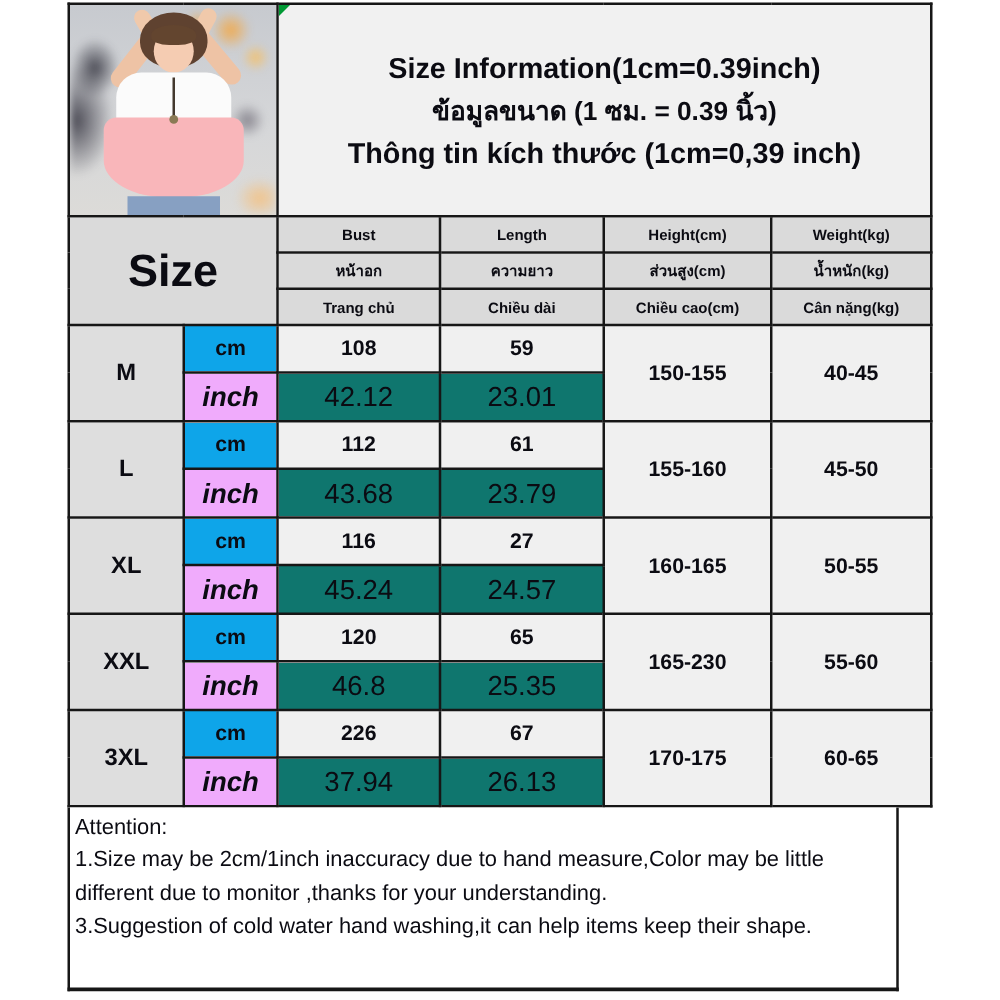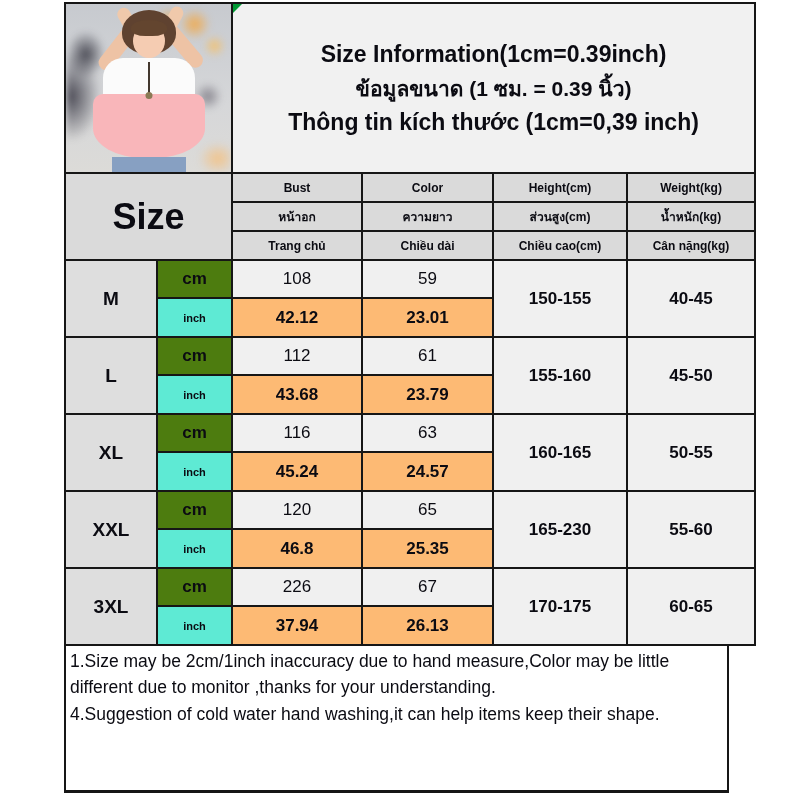--- a/index.html
+++ b/index.html
@@ -1,39 +1,39 @@
 <!DOCTYPE html>
 <html><head>
 <meta charset="utf-8">
 <style>
   html,body{margin:0;padding:0;}
   body{
     width:800px;height:800px;background:#ffffff;position:relative;overflow:hidden;
     font-family:"Liberation Sans","DejaVu Sans",sans-serif;color:#0b0b12;
   }
-  .sheet{position:absolute;left:64px;top:2px;width:665px;}
+  .sheet{position:absolute;left:54px;top:2px;width:665px;}
   table.sz{border-collapse:collapse;width:690px;table-layout:fixed;}
   table.sz td{border:2px solid #161616;padding:0;text-align:center;vertical-align:middle;overflow:hidden;}
 
   
   tr.r-top{height:168px;}
   tr.r-hdr{height:29px;}
   tr.r-cm{height:38px;}
   tr.r-in{height:39px;}
 
   
   .c-title{background:#f1f1f1;position:relative;}
   .c-photo{background:#ffffff;padding:0;}
   .c-hdr{background:#dadada;font-weight:bold;font-size:12px;}
   .c-size{background:#dadada;}
   .c-lbl{background:#dedede;font-weight:bold;font-size:19px;}
-  .c-unit-cm{background:#4d7c0f;font-weight:bold;font-size:17px;}
-  .c-unit-in{background:#5eead4;font-weight:bold;font-size:11px;}
-  .c-val-cm{background:#f0f0f0;font-weight:normal;font-size:17px;}
-  .c-val-in{background:#fdba74;font-weight:bold;font-size:17px;}
+  .c-unit-cm{background:#0ea5e9;font-weight:bold;font-size:17px;}
+  .c-unit-in{background:#f0abfc;font-weight:bold;font-size:22px;font-style:italic;}
+  .c-val-cm{background:#f0f0f0;font-weight:bold;font-size:17px;}
+  .c-val-in{background:#0f766e;font-weight:normal;font-size:22px;}
   .c-merged{background:#f0f0f0;font-weight:bold;font-size:17px;}
 
   
   td.bb-thin{border-bottom-width:1px;}
   td.bb-thick{border-bottom-width:3px;}
 
   .size-big{font-size:36px;font-weight:bold;letter-spacing:0px;margin-top:40px;}
 
   
   .title-wrap{display:flex;flex-direction:column;justify-content:center;align-items:center;height:100%;gap:4px;}
@@ -125,21 +125,21 @@
           <div class="title-l3">Thông tin kích thước (1cm=0,39 inch)</div>
         </div>
       </td>
     </tr>
 
     <tr class="r-hdr">
       <td colspan="2" rowspan="3" class="c-size bb-thick">
         <span class="size-big">Size</span>
       </td>
       <td class="c-hdr">Bust</td>
-      <td class="c-hdr">Color</td>
+      <td class="c-hdr">Length</td>
       <td class="c-hdr">Height(cm)</td>
       <td class="c-hdr">Weight(kg)</td>
     </tr>
     <tr class="r-hdr">
       <td class="c-hdr">หน้าอก</td>
       <td class="c-hdr">ความยาว</td>
       <td class="c-hdr">ส่วนสูง(cm)</td>
       <td class="c-hdr">น้ำหนัก(kg)</td>
     </tr>
     <tr class="r-hdr">
@@ -174,21 +174,21 @@
     <tr class="r-in">
       <td class="c-unit-in bb-thick">inch</td>
       <td class="c-val-in bb-thick">43.68</td>
       <td class="c-val-in bb-thick">23.79</td>
     </tr>
 
     <tr class="r-cm">
       <td rowspan="2" class="c-lbl bb-thick">XL</td>
       <td class="c-unit-cm bb-thin">cm</td>
       <td class="c-val-cm bb-thin">116</td>
-      <td class="c-val-cm bb-thin">63</td>
+      <td class="c-val-cm bb-thin">27</td>
       <td rowspan="2" class="c-merged bb-thick">160-165</td>
       <td rowspan="2" class="c-merged bb-thick">50-55</td>
     </tr>
     <tr class="r-in">
       <td class="c-unit-in bb-thick">inch</td>
       <td class="c-val-in bb-thick">45.24</td>
       <td class="c-val-in bb-thick">24.57</td>
     </tr>
 
     <tr class="r-cm">
@@ -215,16 +215,17 @@
     </tr>
     <tr class="r-in">
       <td class="c-unit-in bb-thick">inch</td>
       <td class="c-val-in bb-thick">37.94</td>
       <td class="c-val-in bb-thick">26.13</td>
     </tr>
   </tbody>
     </table>
 
   <div class="attention">
+    <div>Attention:</div>
     <div>1.Size may be 2cm/1inch inaccuracy due to hand measure,Color may be little different due to monitor ,thanks for your understanding.</div>
-    <div>4.Suggestion of cold water hand washing,it can help items keep their shape.</div>
+    <div>3.Suggestion of cold water hand washing,it can help items keep their shape.</div>
   </div>
 </div>
 
 </body></html>

